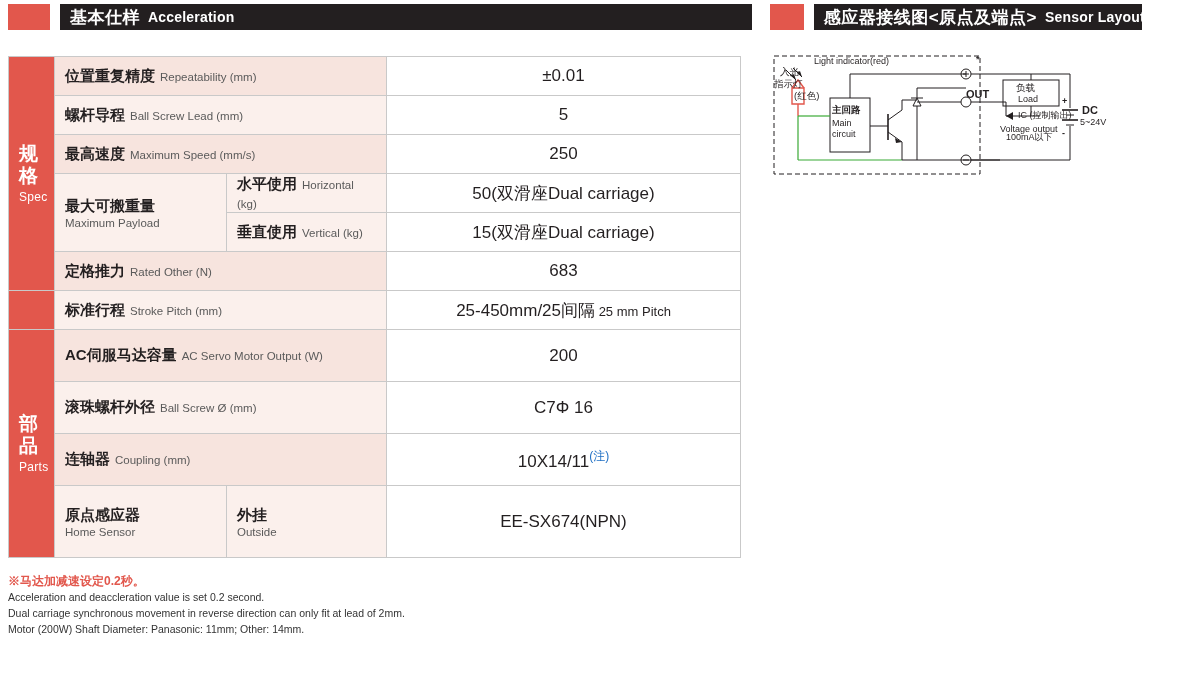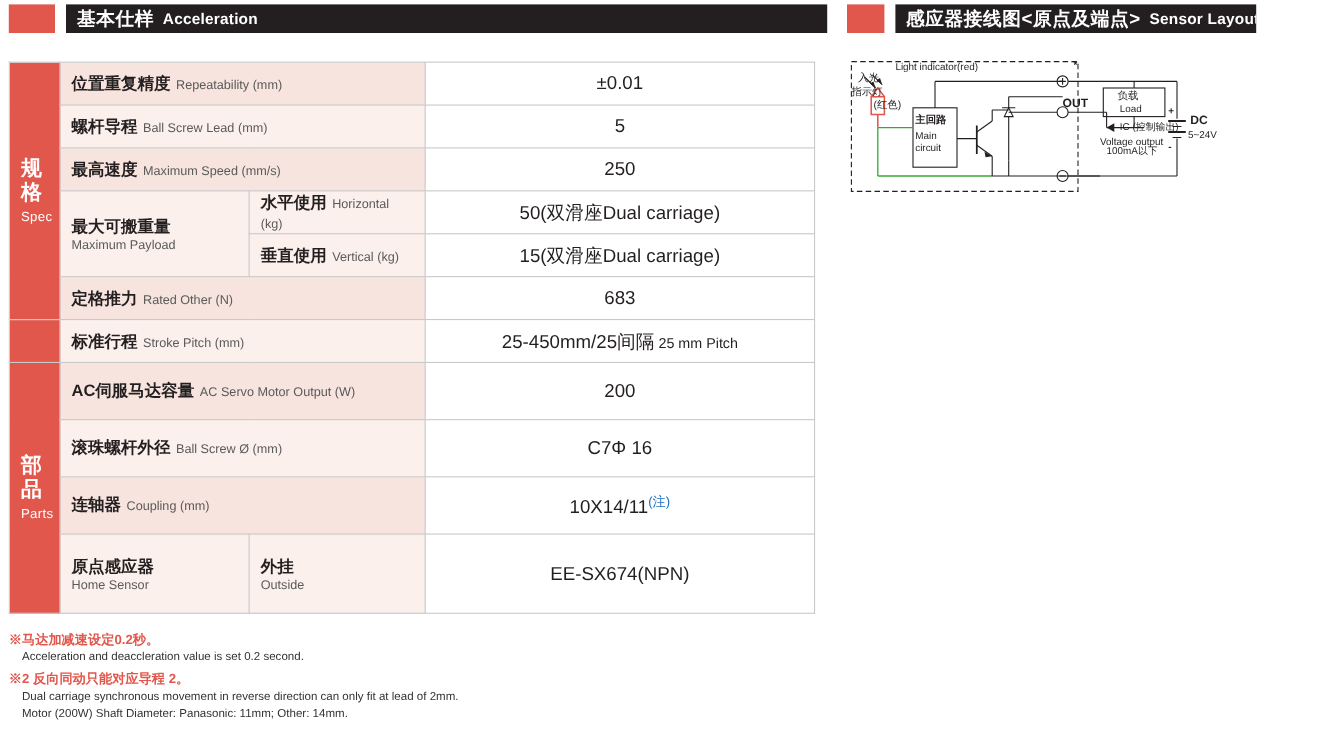--- a/index.html
+++ b/index.html
@@ -122,21 +122,20 @@
   .note-cn {
     font-size: 12px;
     font-weight: bold;
     color: #e2574c;
     margin-top: 2px;
     line-height: 1.5;
   }
   .note-en {
     font-size: 10.5px;
     color: #333;
-    margin-left: 12px;
     line-height: 1.5;
   }
   .note-cn.blue { color: #1f6fc4; }
 
   
   .diagram {
     position: absolute;
     left: 770px; top: 48px;
     width: 424px; height: 140px;
   }
@@ -271,21 +270,20 @@
           <span class="en-lbl blk">Outside</span>
         </td>
         <td class="value" style="height:72px">EE-SX674(NPN)</td>
       </tr>
     </tbody>
   </table>
 
   <div class="notes">
     <div class="note-cn">※马达加减速设定0.2秒。</div>
     <div class="note-en">Acceleration and deaccleration value is set 0.2 second.</div>
-    <div class="note-cn">※2 反向同动只能对应导程 2。</div>
     <div class="note-en">Dual carriage synchronous movement in reverse direction can only fit at lead of 2mm.</div>
     <div class="note-en">Motor (200W) Shaft Diameter: Panasonic: 11mm; Other: 14mm.</div>
   </div>
 
   <div class="diagram">
     <svg width="424" height="140" viewBox="0 0 424 140">
 
       <rect x="4" y="8" width="206" height="118" fill="none" stroke="#231f20" stroke-width="1" stroke-dasharray="5,3"></rect>
 
       <rect x="60" y="50" width="40" height="54" fill="none" stroke="#231f20" stroke-width="1"></rect>

